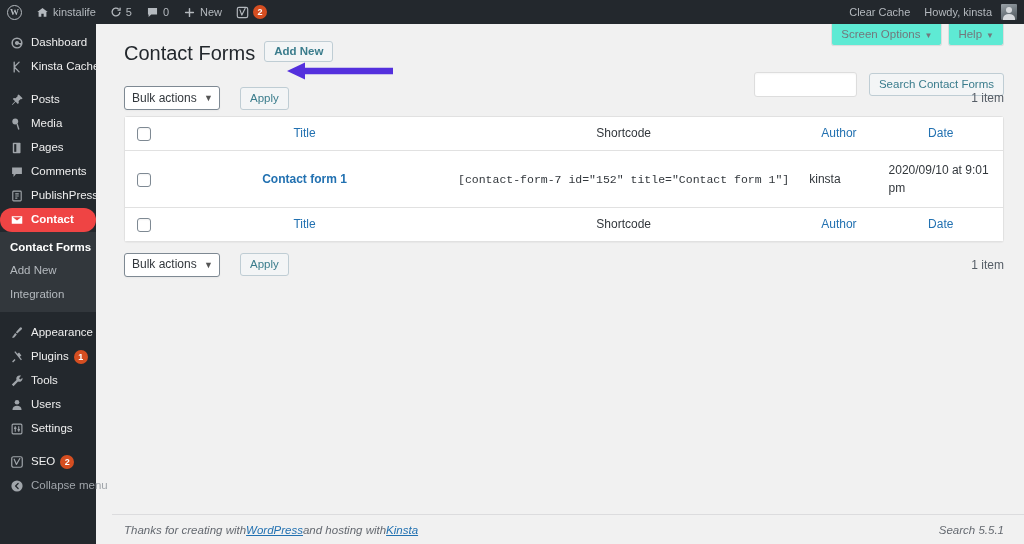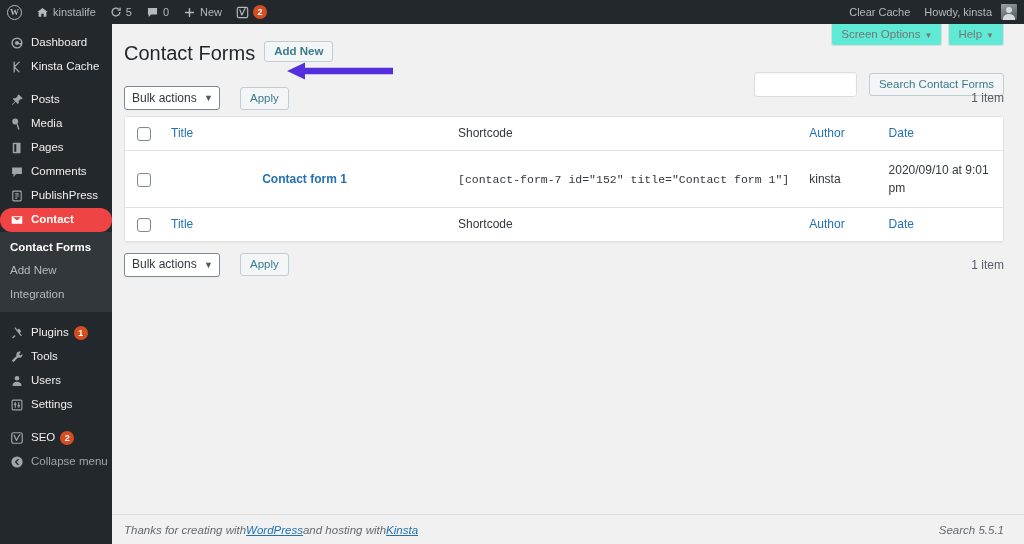--- a/index.html
+++ b/index.html
@@ -54,21 +54,21 @@
   }
   .avatar-box::before {
     content: ""; position: absolute; left: 50%; bottom: -3px;
     transform: translateX(-50%);
     width: 12px; height: 9px; border-radius: 50% 50% 0 0; background: #d7dadd;
   }
 
   
   #adminmenu {
     position: absolute; top: 24px; left: 0;
-    width: 112px; height: 520px;
+    width: 96px; height: 520px;
     background: #23282d;
     padding-top: 7px;
     z-index: 40;
   }
   .menu-item {
     display: flex; align-items: center;
     height: 24px; padding: 0 0 0 8px;
     color: #eee; font-size: 11.5px;
     text-decoration: none; position: relative;
     cursor: pointer;
@@ -198,21 +198,21 @@
 
   
   .wp-list-table {
     width: 100%; border-collapse: separate; border-spacing: 0;
     background: #fff;
     border: 1px solid #e1e1e1; border-radius: 3px;
     box-shadow: 0 1px 1px rgba(0,0,0,.04);
     margin-top: 3px;
   }
   .wp-list-table thead th, .wp-list-table tfoot th {
-    text-align: left; font-size: 12px; font-weight: 400;
+    text-align: center; font-size: 12px; font-weight: 400;
     color: #2271b1; padding: 8px 10px;
     background: #fff; line-height: 1.4;
   }
   .wp-list-table thead th { border-bottom: 1px solid #e1e1e1; }
   .wp-list-table tfoot th { border-top: 1px solid #e1e1e1; }
   .wp-list-table td {
     padding: 10px 10px; font-size: 12px; color: #32373c;
     vertical-align: middle; line-height: 1.5;
   }
   .col-cb { width: 30px; padding-left: 12px !important; }
@@ -387,20 +387,28 @@
   </a>
 
   <div class="submenu">
     <a class="submenu-item current">Contact Forms</a>
     <a class="submenu-item">Add New</a>
     <a class="submenu-item">Integration</a>
   </div>
 
   <div class="menu-sep"></div>
 
+  <a class="menu-item">
+    <span class="mi-icon">
+      <svg width="14" height="14" viewBox="0 0 20 20" fill="currentColor">
+          <path d="M16.8 2.6c.8.8.6 1.6-.3 2.5l-6.2 5.6-1.9-1.9 5.6-6.2c.9-.9 1.7-1.1 2.8 0zM7.4 9.9l2.4 2.4-3.4 3.6c-1 1-2.6 1-3.5 0l.9-1c.5 0 .9-.5.9-1.1l2.7-3.9z"></path>
+        </svg>
+    </span>
+    <span class="mi-label">Appearance</span>
+  </a>
 
   <a class="menu-item">
     <span class="mi-icon">
       <svg width="14" height="14" viewBox="0 0 20 20" fill="currentColor">
           <path d="M6.2 2.8l1.4-1.1 3 3.8 2.3-1.8 3.4 4.3-2.3 1.8 3 3.8-1.4 1.1-9.4-11.9z"></path>
           <path d="M3 16.5l3.5-3.5 1.4 1.4L4.4 18z"></path>
         </svg>
     </span>
     <span class="mi-label">Plugins</span>
     <span class="badge-orange">1</span>

